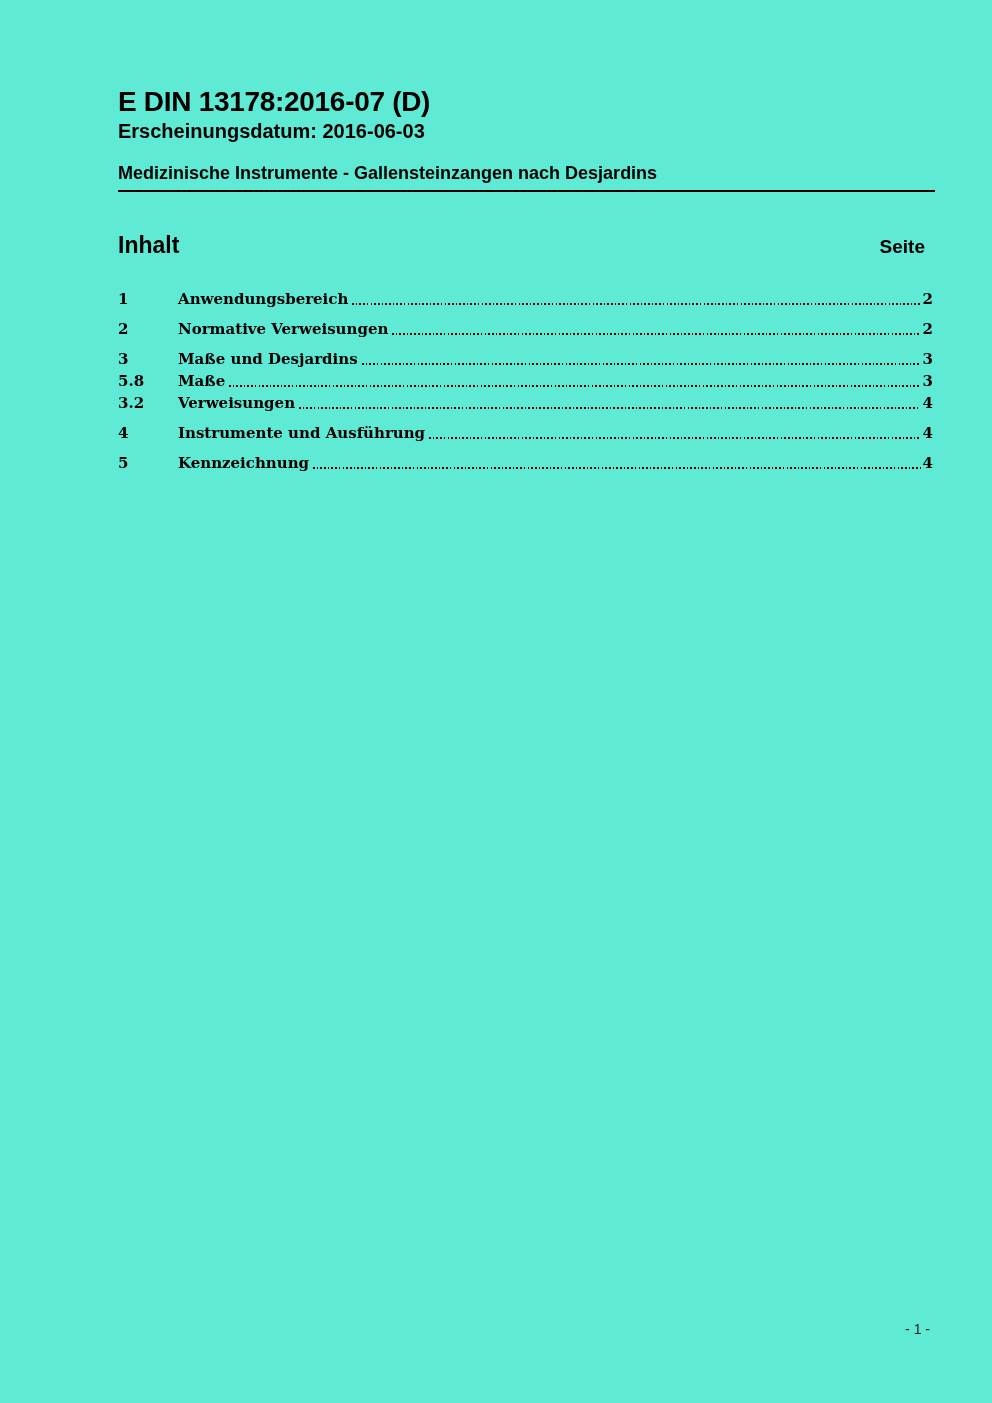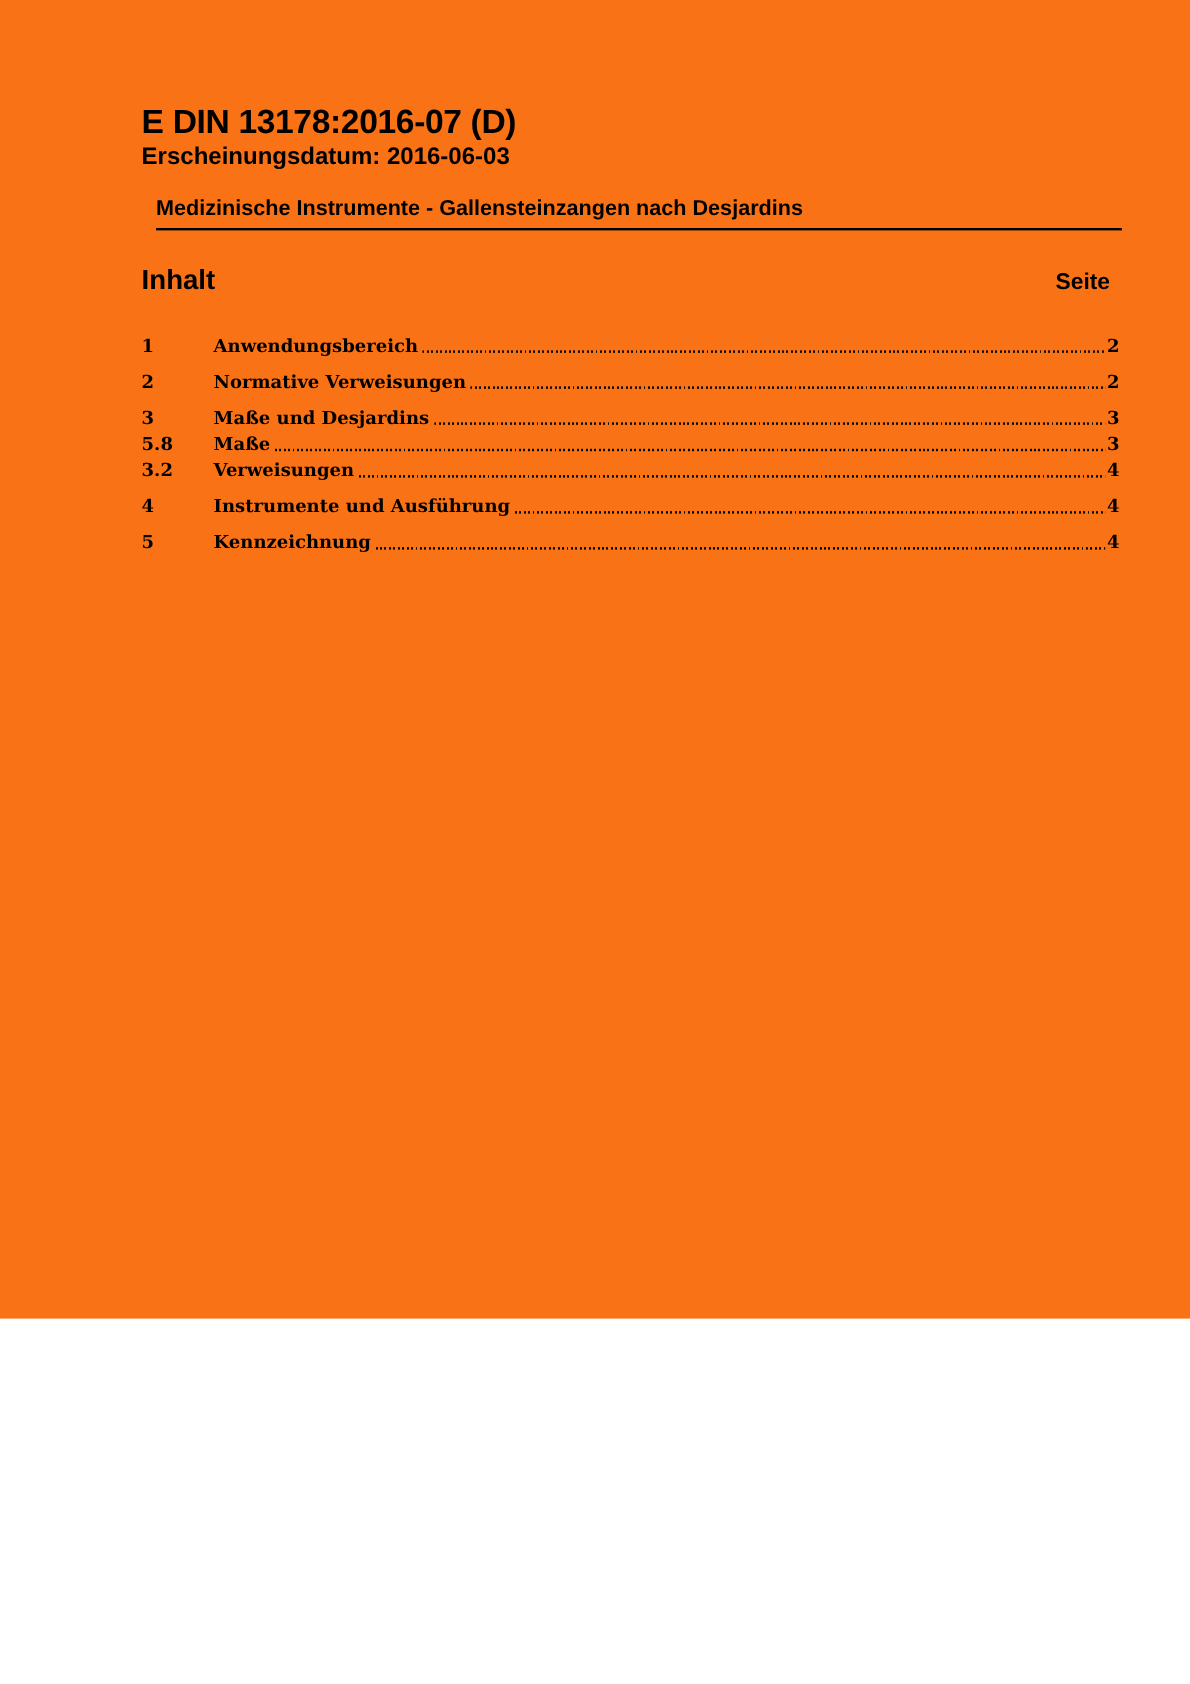--- a/index.html
+++ b/index.html
@@ -1,20 +1,20 @@
 <!DOCTYPE html>
 <html><head>
 <meta charset="utf-8">
 <style>
   html, body { margin: 0; padding: 0; background: #ffffff; }
   .page {
     position: relative;
     width: 992px;
-    height: 1099px;
-    background: #f97316;
+    height: 1403px;
+    background: #5eead4;
     color: #000000;
     overflow: hidden;
   }
   .content {
     position: absolute;
     left: 118px;
     right: 57px;
     top: 0;
   }
   .doc-number {
@@ -26,33 +26,33 @@
     letter-spacing: -0.3px;
   }
   .pub-date {
     margin-top: 2px;
     font-family: "Liberation Sans", sans-serif;
     font-weight: bold;
     font-size: 20px;
     line-height: 1.15;
   }
   .doc-title {
-    margin: 21px 0 0 12px;
+    margin: 21px 0 0 0;
     padding-bottom: 6px;
     border-bottom: 2px solid #000000;
     font-family: "Liberation Sans", sans-serif;
     font-weight: bold;
     font-size: 18px;
     line-height: 1.1;
   }
   .toc-head-row {
     display: flex;
     justify-content: space-between;
     align-items: baseline;
-    margin-top: 28px;
+    margin-top: 40px;
     text-align: center;
   }
   .toc-heading {
     font-family: "Liberation Sans", sans-serif;
     font-weight: bold;
     font-size: 23px;
     line-height: 1.15;
   }
   .page-col-label {
     font-family: "Liberation Sans", sans-serif;

